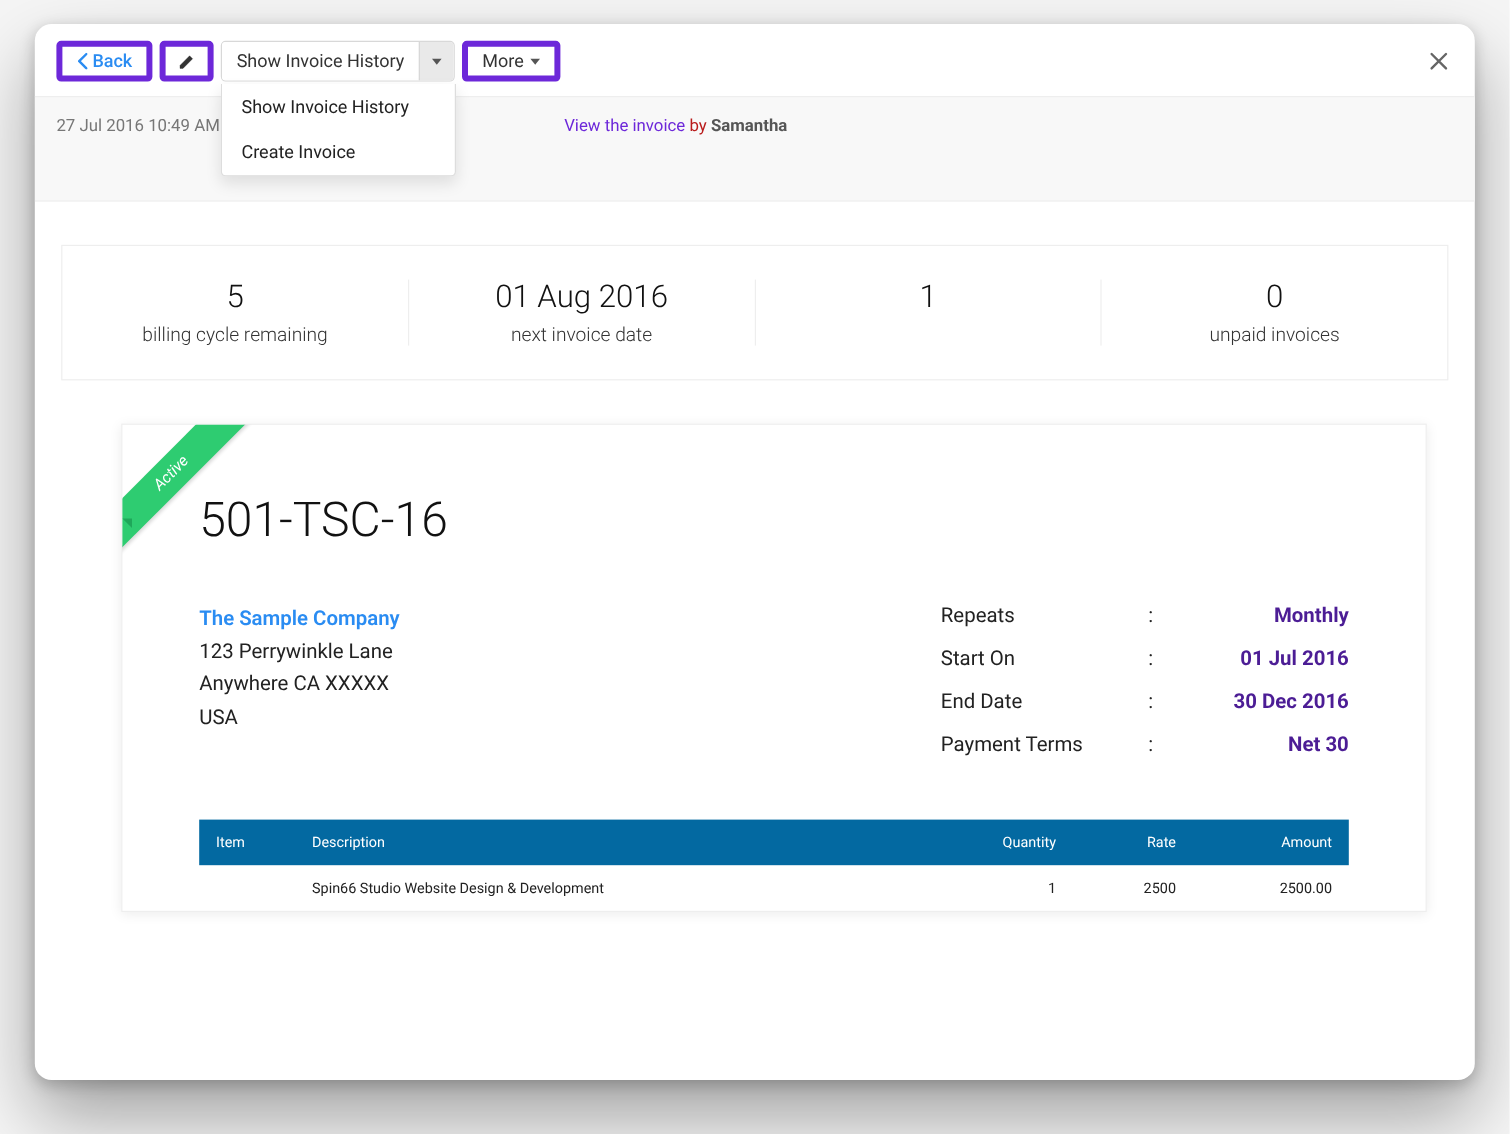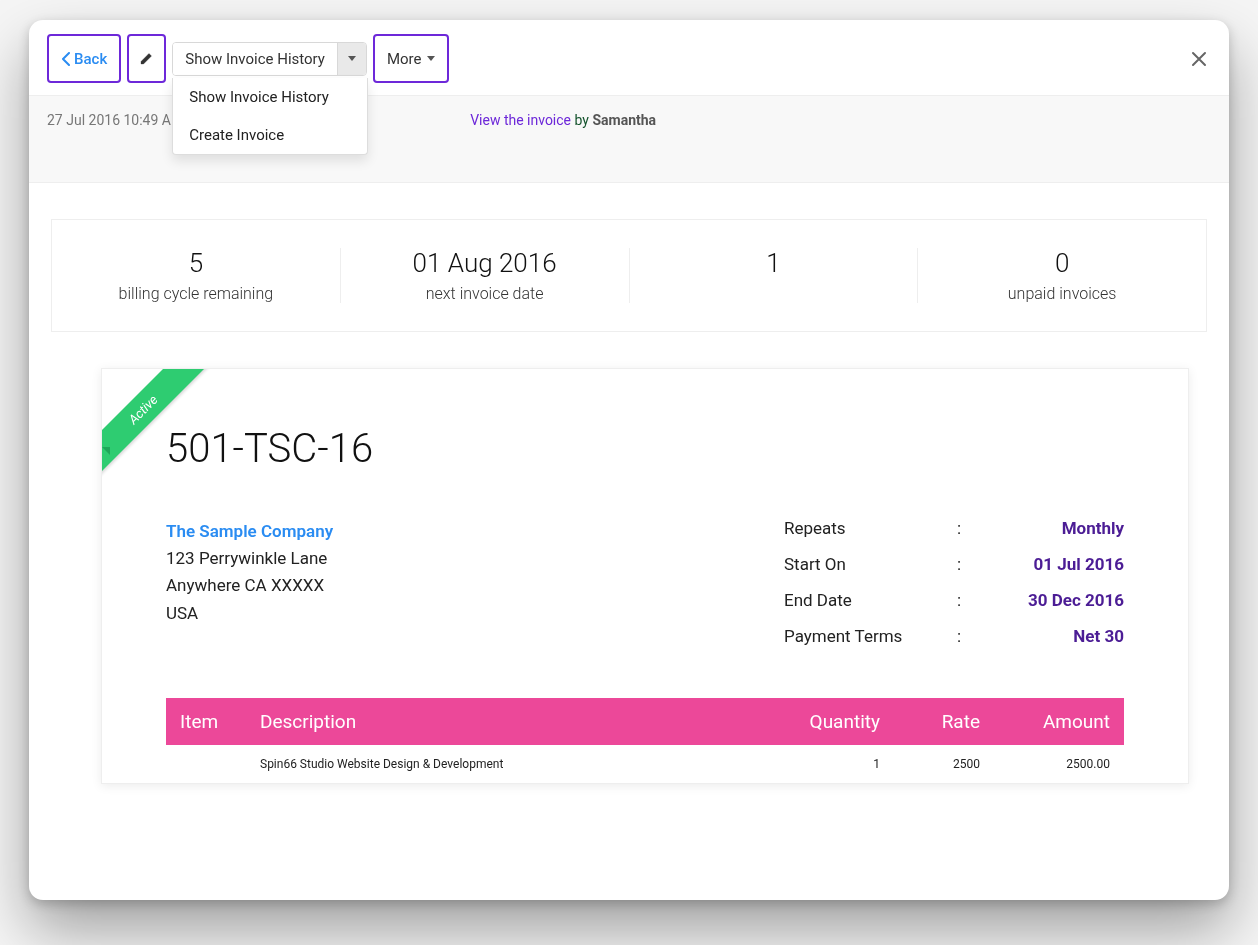--- a/index.html
+++ b/index.html
@@ -25,24 +25,24 @@
   
   .toolbar {
     display: flex;
     align-items: center;
     padding: 14px 18px 12px 18px;
     gap: 6px;
     position: relative;
     z-index: 20;
   }
   .btn {
-    border: 2px solid #6d28d9;
+    border: 5px solid #6d28d9;
     background: #fff;
     border-radius: 4px;
-    height: 49px;
+    height: 34px;
     display: inline-flex;
     align-items: center;
     padding: 0 12px;
     font-size: 15px;
     color: #333;
     cursor: pointer;
     user-select: none;
   }
   .btn-back { color: #2a8cf2; font-weight: 500; }
   .btn-back svg { margin-right: 4px; }
@@ -107,21 +107,21 @@
     background: #f8f8f8;
     border-top: 1px solid #eee;
     border-bottom: 1px solid #eee;
     padding: 16px 18px 54px 18px;
     font-size: 14px;
     color: #777;
     position: relative;
     z-index: 5;
   }
   .activity .link { color: #6d28d9; }
-  .activity .by { color: #14532d; }
+  .activity .by { color: #b91c1c; }
   .activity .user { color: #555; font-weight: 700; }
 
   
   .stats {
     margin: 36px 22px 0 22px;
     border: 1px solid #eee;
     display: flex;
     padding: 28px 0;
   }
   .stat {
@@ -206,23 +206,23 @@
 
   
   .items {
     margin: 0 64px 0 64px;
   }
   .items-header, .items-row {
     display: flex;
     align-items: center;
   }
   .items-header {
-    background: #ec4899;
+    background: #0369a1;
     color: #fff;
-    font-size: 19px;
+    font-size: 12px;
     margin-top: 21px;
   }
   .items-header > div, .items-row > div {
     padding: 12px 14px;
   }
   .col-item { width: 80px; }
   .col-desc { flex: 1; }
   .col-qty { width: 110px; text-align: right; }
   .col-rate { width: 100px; text-align: right; }
   .col-amt { width: 130px; text-align: right; }

